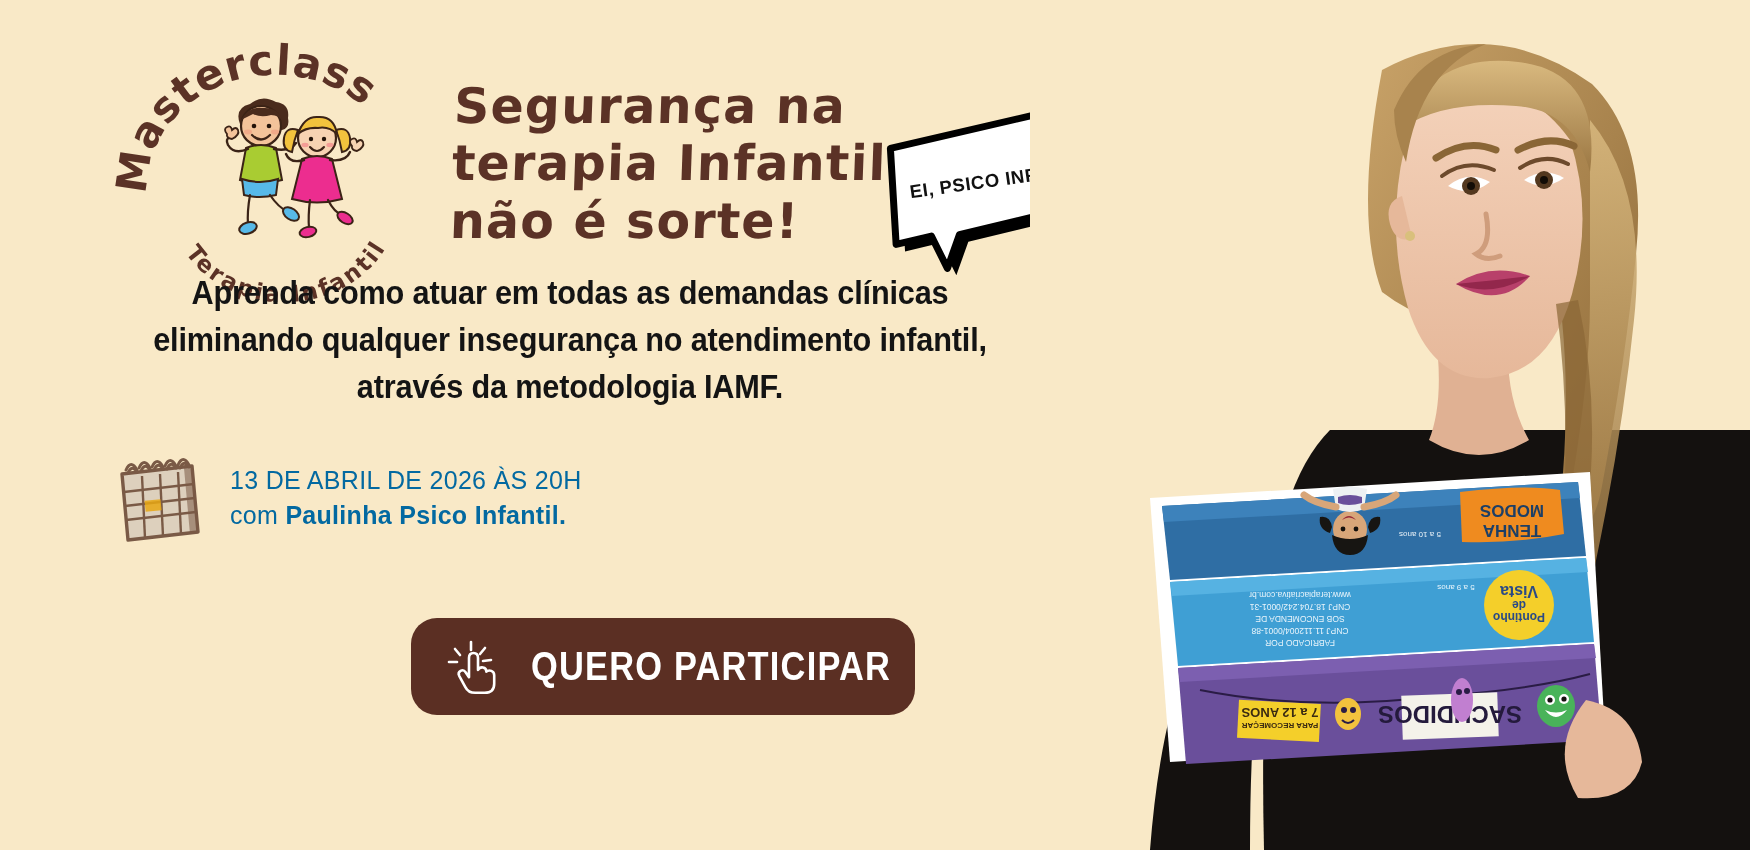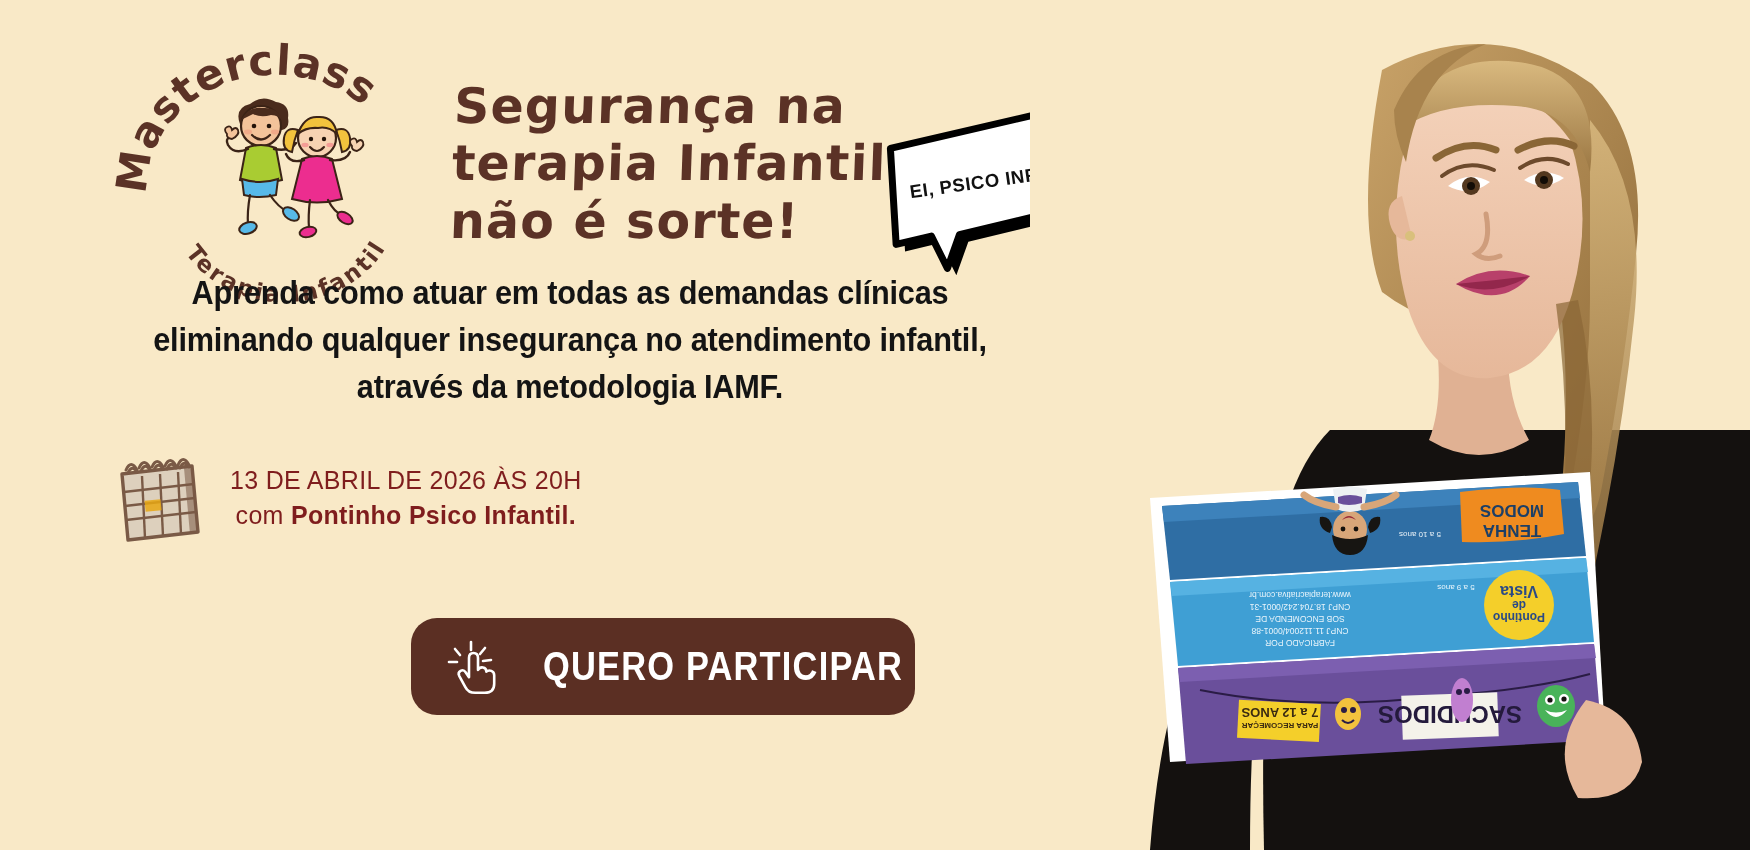--- a/index.html
+++ b/index.html
@@ -99,27 +99,26 @@
     left: 112px;
     top: 452px;
     display: flex;
     align-items: center;
     gap: 22px;
   }
   .cal-icon { width: 96px; height: 92px; flex: 0 0 auto; }
   .cal-icon svg { display:block; width:100%; height:100%; }
 
   .details-lines {
-    color: #7f1d1d;
+    color: #0369a1;
     font-family: "Liberation Sans", sans-serif;
     font-size: 25px;
     line-height: 1.42;
     letter-spacing: 0.3px;
     font-weight: 400;
-    text-align: center;
   }
   .details-lines .l1,
   .details-lines .l2 { white-space: nowrap; }
   .details-lines .l3 { white-space: nowrap; }
   .details-lines .l3 b { font-weight: 700; }
 
   
   .cta {
     position: absolute;
     left: 411px;
@@ -127,21 +126,21 @@
     width: 504px;
     height: 97px;
     background: #5b2f23;
     border: none;
     border-radius: 26px;
     display: flex;
     align-items: center;
     justify-content: flex-start;
     cursor: pointer;
     padding: 0 0 0 36px;
-    gap: 44px;
+    gap: 32px;
   }
   .cta-icon { width: 52px; height: 58px; flex: 0 0 auto; }
   .cta-icon svg { display:block; width:100%; height:100%; }
   .cta-label {
     color: #ffffff;
     font-family: "Liberation Sans", sans-serif;
     font-weight: 700;
     font-size: 40px;
     letter-spacing: 1.4px;
     transform: scaleX(0.86);
@@ -271,21 +270,21 @@
             <path d="M16 21 q4 -9 9 -1"></path>
             <path d="M29 19 q4 -9 9 -1"></path>
             <path d="M42 18 q4 -9 9 -1"></path>
             <path d="M55 17 q4 -9 9 -1"></path>
             <path d="M68 16 q4 -9 9 -1"></path>
           </g>
         </svg>
       </div>
       <div class="details-lines">
         <div class="l1">13 DE ABRIL DE 2026 ÀS 20H</div>
-        <div class="l3"><span>com </span><b>Pontinho Psico Infantil.</b></div>
+        <div class="l3"><span>com </span><b>Paulinha Psico Infantil.</b></div>
       </div>
     </div>
 
     <button class="cta">
       <span class="cta-icon">
         <svg viewBox="0 0 52 58" xmlns="http://www.w3.org/2000/svg">
           <g stroke="#ffffff" stroke-width="2.6" stroke-linecap="round" fill="none">
             <path d="M24 4 L24 12"></path>
             <path d="M8 11 L13 17"></path>
             <path d="M38 10 L33 16"></path>

